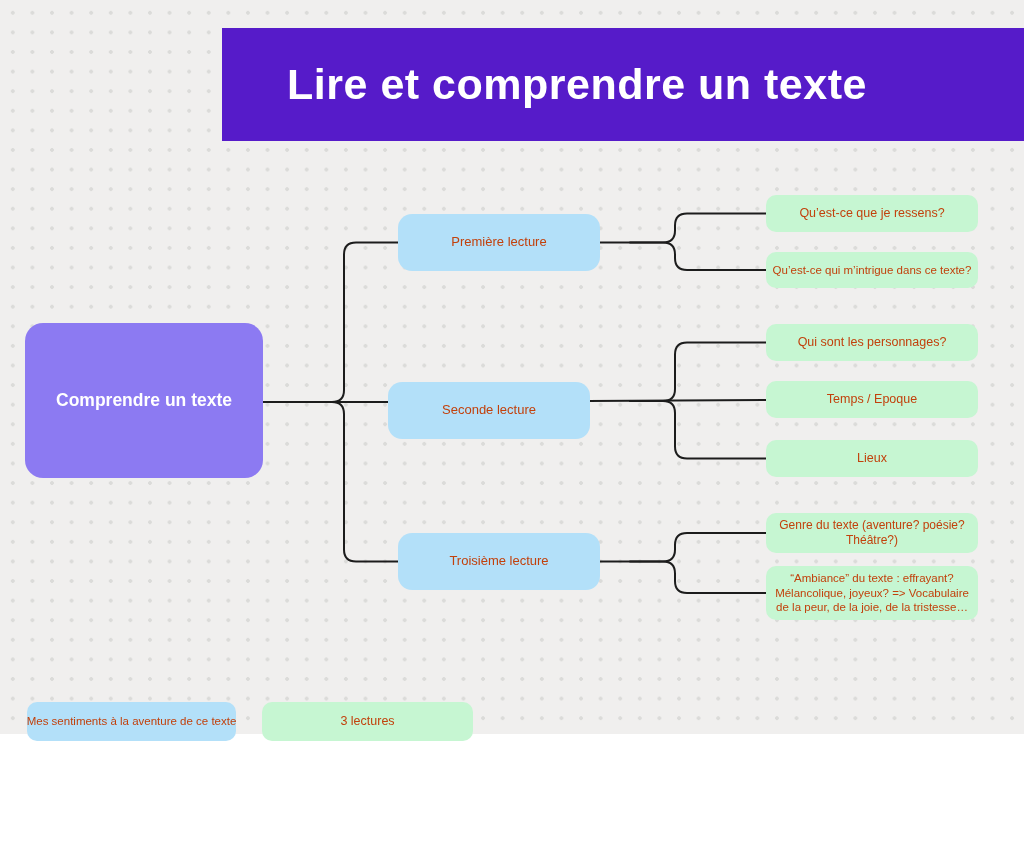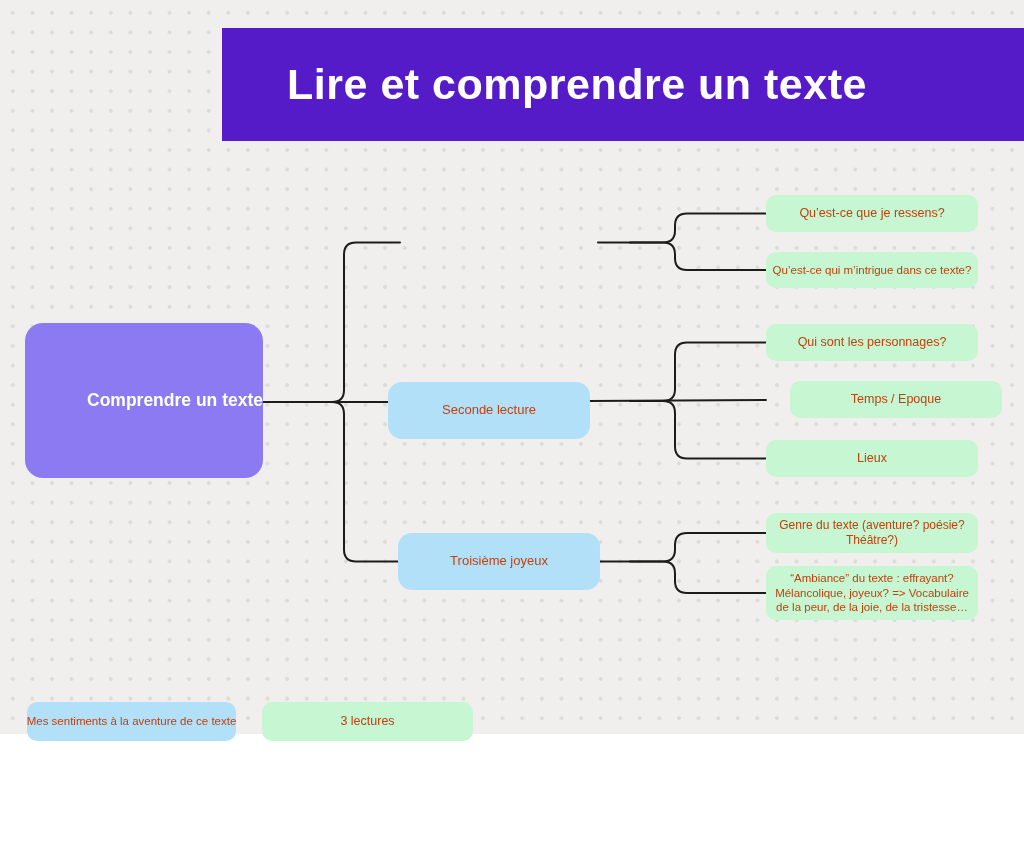--- a/index.html
+++ b/index.html
@@ -40,35 +40,35 @@
     position: absolute;
     display: flex; align-items: center; justify-content: center;
     text-align: center;
     color: #c2410c;
     box-sizing: border-box;
     line-height: 1.25;
   }
   .node.root {
     left: 25px; top: 323px; width: 238px; height: 155px;
     background: #8c7af2; border-radius: 18px;
-    color: #ffffff; font-weight: bold; font-size: 17.5px; justify-content: flex-end;
+    color: #ffffff; font-weight: bold; font-size: 17.5px;
   }
   .node.blue { background: #b3e0f9; border-radius: 14px; font-size: 13px; }
   .node.green { background: #c6f6d2; border-radius: 10px; font-size: 12.5px; }
   .oneline { white-space: nowrap; }
   .multiline { white-space: pre-line; justify-content: center; }
 
   #branch-1 { left: 398px; top: 214px; width: 202px; height: 57px; }
   #branch-2 { left: 388px; top: 374px; width: 202px; height: 57px; margin-top: 8px; }
   #branch-3 { left: 398px; top: 533px; width: 202px; height: 57px; }
 
   #leaf-1-1 { left: 766px; top: 195px; width: 212px; height: 37px; }
   #leaf-1-2 { left: 766px; top: 252px; width: 212px; height: 36px; font-size: 11.5px; }
   #leaf-2-1 { left: 766px; top: 324px; width: 212px; height: 37px; }
-  #leaf-2-2 { left: 766px; top: 381px; width: 212px; height: 37px; margin-left: 24px; }
+  #leaf-2-2 { left: 766px; top: 381px; width: 212px; height: 37px; }
   #leaf-2-3 { left: 766px; top: 440px; width: 212px; height: 37px; }
   #leaf-3-1 { left: 766px; top: 513px; width: 212px; height: 40px; font-size: 12px; }
   #leaf-3-2 { left: 766px; top: 566px; width: 212px; height: 54px; font-size: 11.5px; }
 
   #legend-blue  { left: 27px;  top: 702px; width: 209px; height: 39px; font-size: 11.5px; border-radius: 10px; }
   #legend-green { left: 262px; top: 702px; width: 211px; height: 39px; font-size: 12.5px; border-radius: 10px; }
 </style>
 </head>
 <body>
 
@@ -92,25 +92,28 @@
   </svg>
 
   <div class="banner">
     <h1>Lire et comprendre un texte</h1>
   </div>
 
   <div class="node root oneline">
     <span>Comprendre un texte</span>
   </div>
 
+  <div id="branch-1" class="node blue oneline">
+    <span>Première lecture</span>
+  </div>
   <div id="branch-2" class="node blue oneline">
     <span>Seconde lecture</span>
   </div>
   <div id="branch-3" class="node blue oneline">
-    <span>Troisième joyeux</span>
+    <span>Troisième lecture</span>
   </div>
 
   <div id="leaf-1-1" class="node green oneline">
     <span>Qu’est-ce que je ressens?</span>
   </div>
   <div id="leaf-1-2" class="node green oneline">
     <span>Qu’est-ce qui m’intrigue dans ce texte?</span>
   </div>
 
   <div id="leaf-2-1" class="node green oneline">

